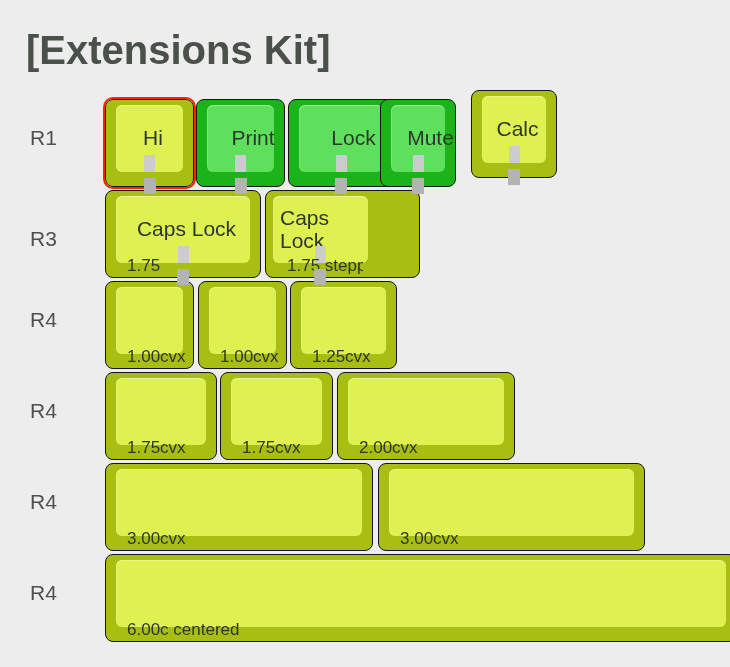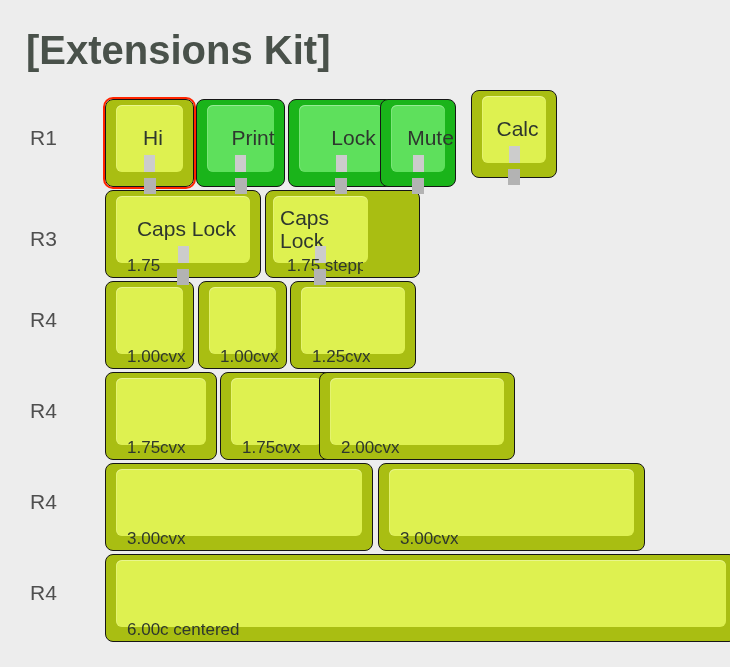--- a/index.html
+++ b/index.html
@@ -121,35 +121,35 @@
 
   <div class="row-label" style="top:308px">R4</div>
   <div class="key yellow" style="left:105px;top:281px;width:89px">
     <div class="top"></div>
     <span class="front-label">1.00cvx</span>
   </div>
   <div class="key yellow" style="left:198px;top:281px;width:89px">
     <div class="top"></div>
     <span class="front-label">1.00cvx</span>
   </div>
-  <div class="key yellow" style="left:290px;top:281px;width:126px">
+  <div class="key yellow" style="left:290px;top:281px;width:107px">
     <div class="top"></div>
     <span class="front-label">1.25cvx</span>
   </div>
 
   <div class="row-label" style="top:399px">R4</div>
   <div class="key yellow" style="left:105px;top:372px;width:112px">
     <div class="top"></div>
     <span class="front-label">1.75cvx</span>
   </div>
   <div class="key yellow" style="left:220px;top:372px;width:113px">
     <div class="top"></div>
     <span class="front-label">1.75cvx</span>
   </div>
-  <div class="key yellow" style="left:319px;top:372px;width:196px">
+  <div class="key yellow" style="left:337px;top:372px;width:178px">
     <div class="top"></div>
     <span class="front-label">2.00cvx</span>
   </div>
 
   <div class="row-label" style="top:490px">R4</div>
   <div class="key yellow" style="left:105px;top:463px;width:268px">
     <div class="top"></div>
     <span class="front-label">3.00cvx</span>
   </div>
   <div class="key yellow" style="left:378px;top:463px;width:267px">

